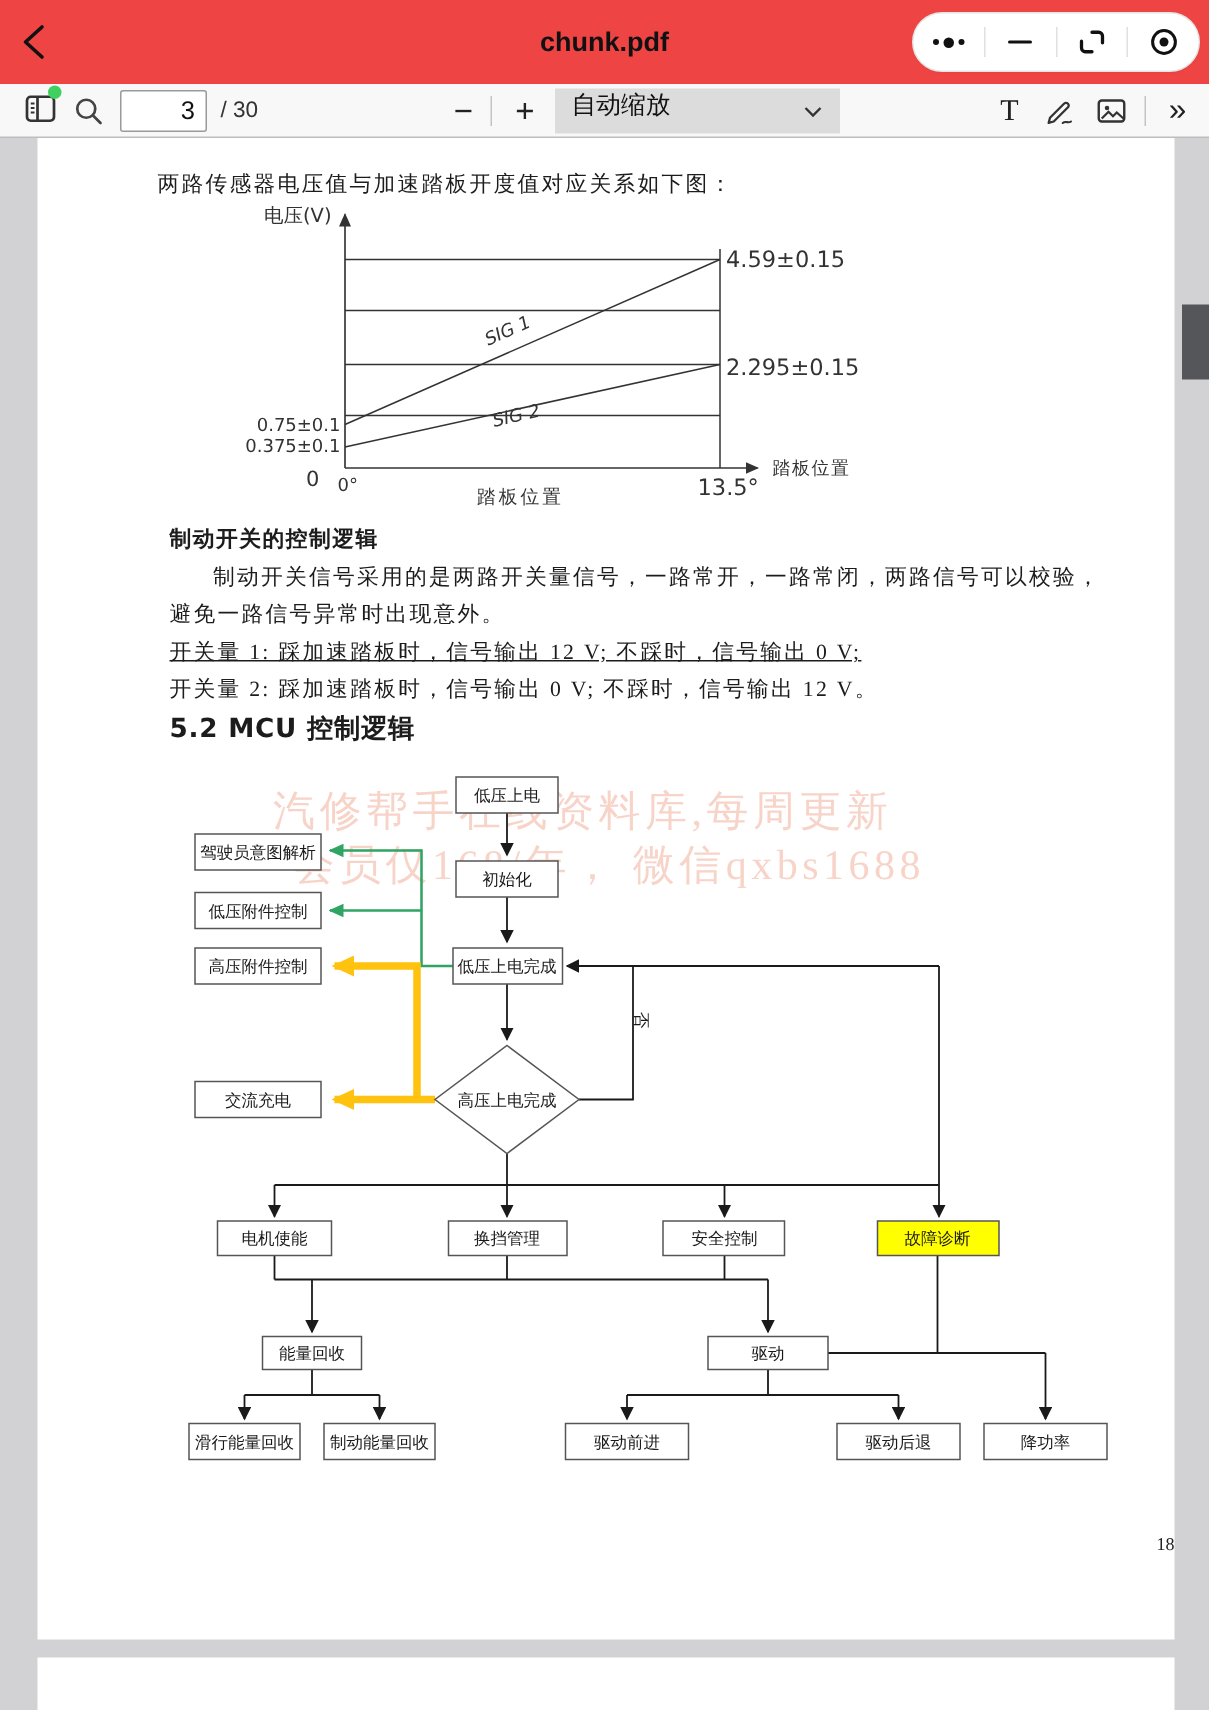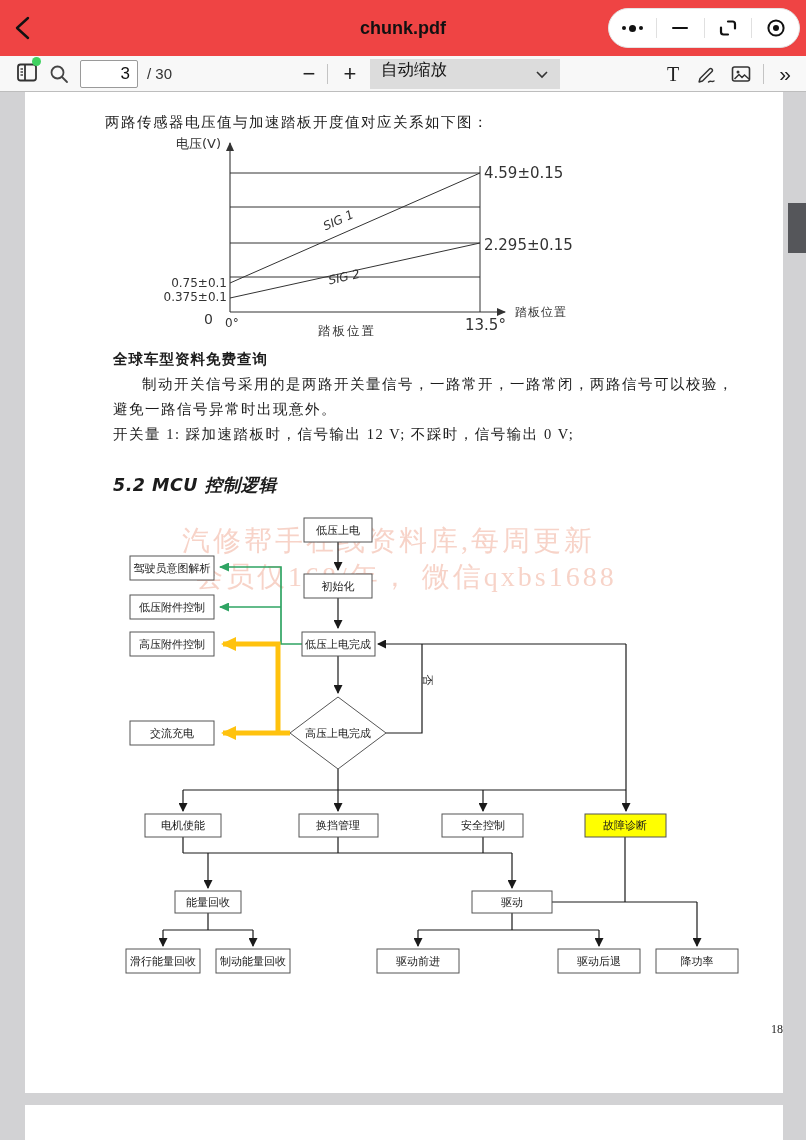--- a/index.html
+++ b/index.html
@@ -44,21 +44,21 @@
   .content { position:absolute; left:0; top:92px; width:806px; height:1048px; background:#d2d2d4; overflow:hidden; }
   .page { position:absolute; left:25px; width:758px; background:#ffffff; }
   .page1 { top:0; height:1001px; }
   .page2 { top:1013px; height:35px; }
   .scroll-thumb { position:absolute; right:0; top:111px; width:18px; height:50px; background:#55565a; z-index:40; cursor:pointer; }
 
   
   .pdftext { position:absolute; font-family:"Liberation Serif","DejaVu Serif",serif; color:#1c1c1c;
              font-size:14.5px; letter-spacing:1.5px; white-space:nowrap; }
   .bold-head { font-weight:700; font-family:"DejaVu Sans","Liberation Sans",sans-serif; letter-spacing:1px; }
-  .mcu-head { font-size:17.5px; font-weight:700; font-family:"DejaVu Sans","Liberation Sans",sans-serif; letter-spacing:0.5px;font-style:italic; }
+  .mcu-head { font-size:17.5px; font-weight:700; font-family:"DejaVu Sans","Liberation Sans",sans-serif; letter-spacing:0.5px; }
   .indent1 { text-indent:29px; }
   .pagenum { position:absolute; left:0; top:930px; width:758px; text-align:right;
              font-family:"Liberation Serif",serif; font-size:12px; color:#222; }
 
   .watermark { position:absolute; font-size:28px; color:rgba(231,120,88,0.33); letter-spacing:3px;
                white-space:nowrap; z-index:1; font-family:"Liberation Serif",serif; }
   .footer-ad { position:absolute; left:8px; top:973px; z-index:5; font-size:17px; color:#e0734e;
                letter-spacing:1px; white-space:nowrap; font-family:"Liberation Serif",serif; }
 
   svg.chart { position:absolute; left:100px; top:38px; z-index:2; }
@@ -197,24 +197,25 @@
         <text x="102" y="171" text-anchor="end" font-size="12">0.375±0.1</text>
         <text x="88" y="194" text-anchor="end" font-size="14">0</text>
         <text x="100" y="197" font-size="12">0°</text>
         <text x="340" y="200" font-size="15">13.5°</text>
         <text x="222" y="205" text-anchor="middle" font-size="12.5" letter-spacing="2">踏板位置</text>
         <text x="390" y="186" font-size="12" letter-spacing="1">踏板位置</text>
         <text transform="translate(215,94) rotate(-24)" text-anchor="middle" font-size="12" font-style="italic">SIG 1</text>
         <text transform="translate(220,151) rotate(-13)" text-anchor="middle" font-size="12" font-style="italic">SIG 2</text>
       </svg>
 
-      <div class="pdftext bold-head" style="left:88px; top:258px;">全球车型资料免费查询</div>
+      <div class="pdftext bold-head" style="left:88px; top:258px;">制动开关的控制逻辑</div>
       <div class="pdftext" style="left:88px; top:308px;">避免一路信号异常时出现意外。</div>
       <div class="pdftext indent1" style="left:88px; top:283px;">制动开关信号采用的是两路开关量信号，一路常开，一路常闭，两路信号可以校验，</div>
-      <div class="pdftext" style="left:88px; top:333px;">开关量 1: 踩加速踏板时，信号输出 12 V; 不踩时，信号输出 0 V;</div>
+      <div class="pdftext" style="left:88px; top:333px;text-decoration:underline;">开关量 1: 踩加速踏板时，信号输出 12 V; 不踩时，信号输出 0 V;</div>
+      <div class="pdftext" style="left:88px; top:358px;">开关量 2: 踩加速踏板时，信号输出 0 V; 不踩时，信号输出 12 V。</div>
       <div class="pdftext mcu-head" style="left:88px; top:381px;">5.2 MCU 控制逻辑</div>
 
       <div class="watermark" style="left:157px; top:430px;">汽修帮手在线资料库,每周更新</div>
       <div class="watermark" style="left:170px; top:466px;">会员仅168/年， 微信qxbs1688</div>
 
       <svg class="flow" width="620" height="478" viewBox="0 0 620 478">
         <defs>
           <marker id="mB" markerUnits="userSpaceOnUse" markerWidth="9" markerHeight="9" refX="8" refY="4.5" orient="auto">
             <path d="M0,0 L9,4.5 L0,9 z" fill="#1a1a1a"></path>
           </marker>

